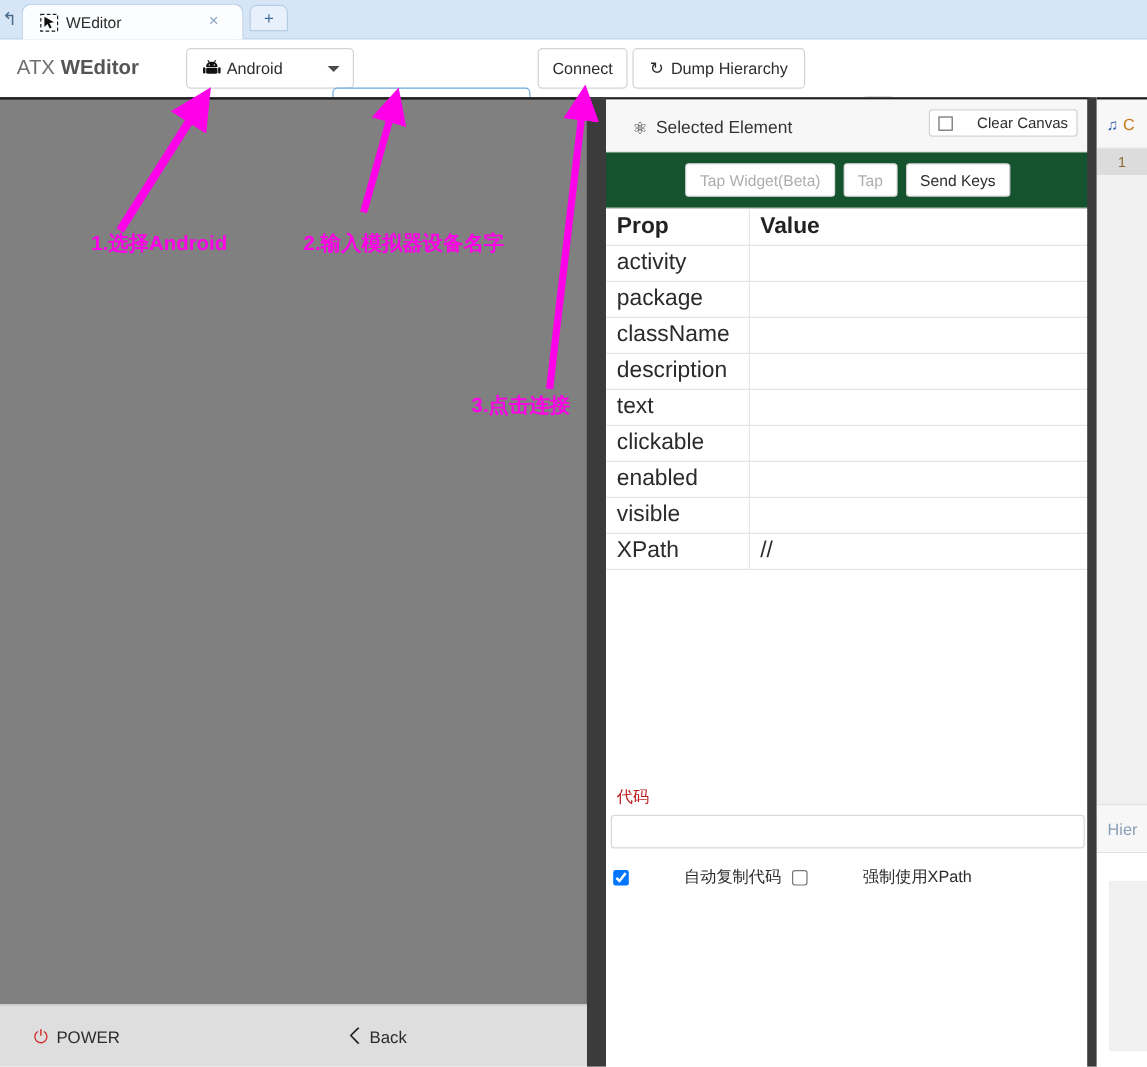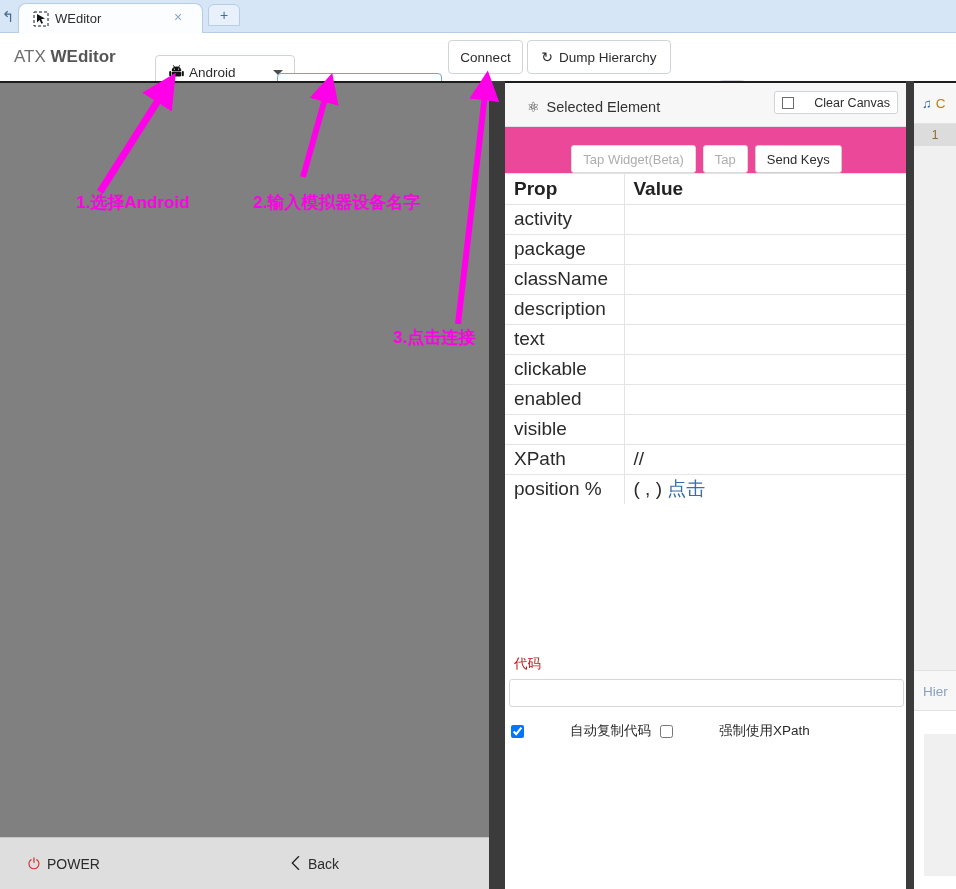--- a/index.html
+++ b/index.html
@@ -58,21 +58,21 @@
     box-sizing: border-box;
   }
   .brand {
     position: absolute; left: 14px; top: 12px;
     font-size: 17px; color: #6e6e6e; line-height: 24px; white-space: nowrap;
   }
   .brand b { color: #555; font-weight: bold; }
   .selwrap {
     position: absolute; left: 155px; top: 7px; width: 140px; height: 34px;
     border: 1px solid #cfd4d9; border-radius: 4px; background: #fff;
-    box-sizing: border-box; cursor: pointer; margin-top: 15px;
+    box-sizing: border-box; cursor: pointer;
   }
   .sel-icon { position: absolute; left: 12px; top: 8px; width: 17px; height: 17px; }
   .sel-label {
     position: absolute; left: 33px; top: 7px; font-size: 13.5px;
     color: #2d2d2d; line-height: 19px;
   }
   .sel-caret {
     position: absolute; right: 11px; top: 14px;
     width: 0; height: 0;
     border-left: 5px solid transparent; border-right: 5px solid transparent;
@@ -172,22 +172,22 @@
     font-family: "Liberation Sans", sans-serif;
     display: flex; align-items: center; gap: 20px;
     box-sizing: border-box;
   }
   .mini-box {
     width: 10px; height: 10px; border: 1px solid #6b6b6b;
     background: #fff; display: inline-block;
   }
   .actionrow {
     position: absolute; left: 0; top: 44px; width: 403px; height: 47px;
-    background: #ec4899; border-bottom: 1px solid #e2e2e2;
-    display: flex; align-items: flex-end; justify-content: center; gap: 7px;
+    background: #14532d; border-bottom: 1px solid #e2e2e2;
+    display: flex; align-items: center; justify-content: center; gap: 7px;
     box-sizing: border-box;
   }
   .abtn {
     height: 28px; padding: 0 11px;
     border: 1px solid #dcdcdc; border-radius: 3px; background: #fff;
     font-size: 13px; color: #2d2d2d; cursor: pointer;
     font-family: "Liberation Sans", sans-serif;
     box-sizing: border-box;
   }
   .abtn.muted { color: #aeaeae; }
@@ -429,27 +429,20 @@
             <td></td>
           </tr>
         <tr>
             <td>visible</td>
             <td></td>
           </tr>
         <tr>
             <td>XPath</td>
             <td>//</td>
           </tr>
-        <tr class="noborder">
-          <td>position %</td>
-          <td>
-            <span>( , )</span>
-            <span class="link-click">点击</span>
-          </td>
-        </tr>
       </tbody>
     </table>
 
     <div class="code-label">代码</div>
     <input class="code-input" type="text" value="" style="">
 
     <div class="optrow">
       <input type="checkbox" checked="" style="">
       <span class="opt-text">自动复制代码</span>
       <input type="checkbox" style="margin-left: 4px;">

